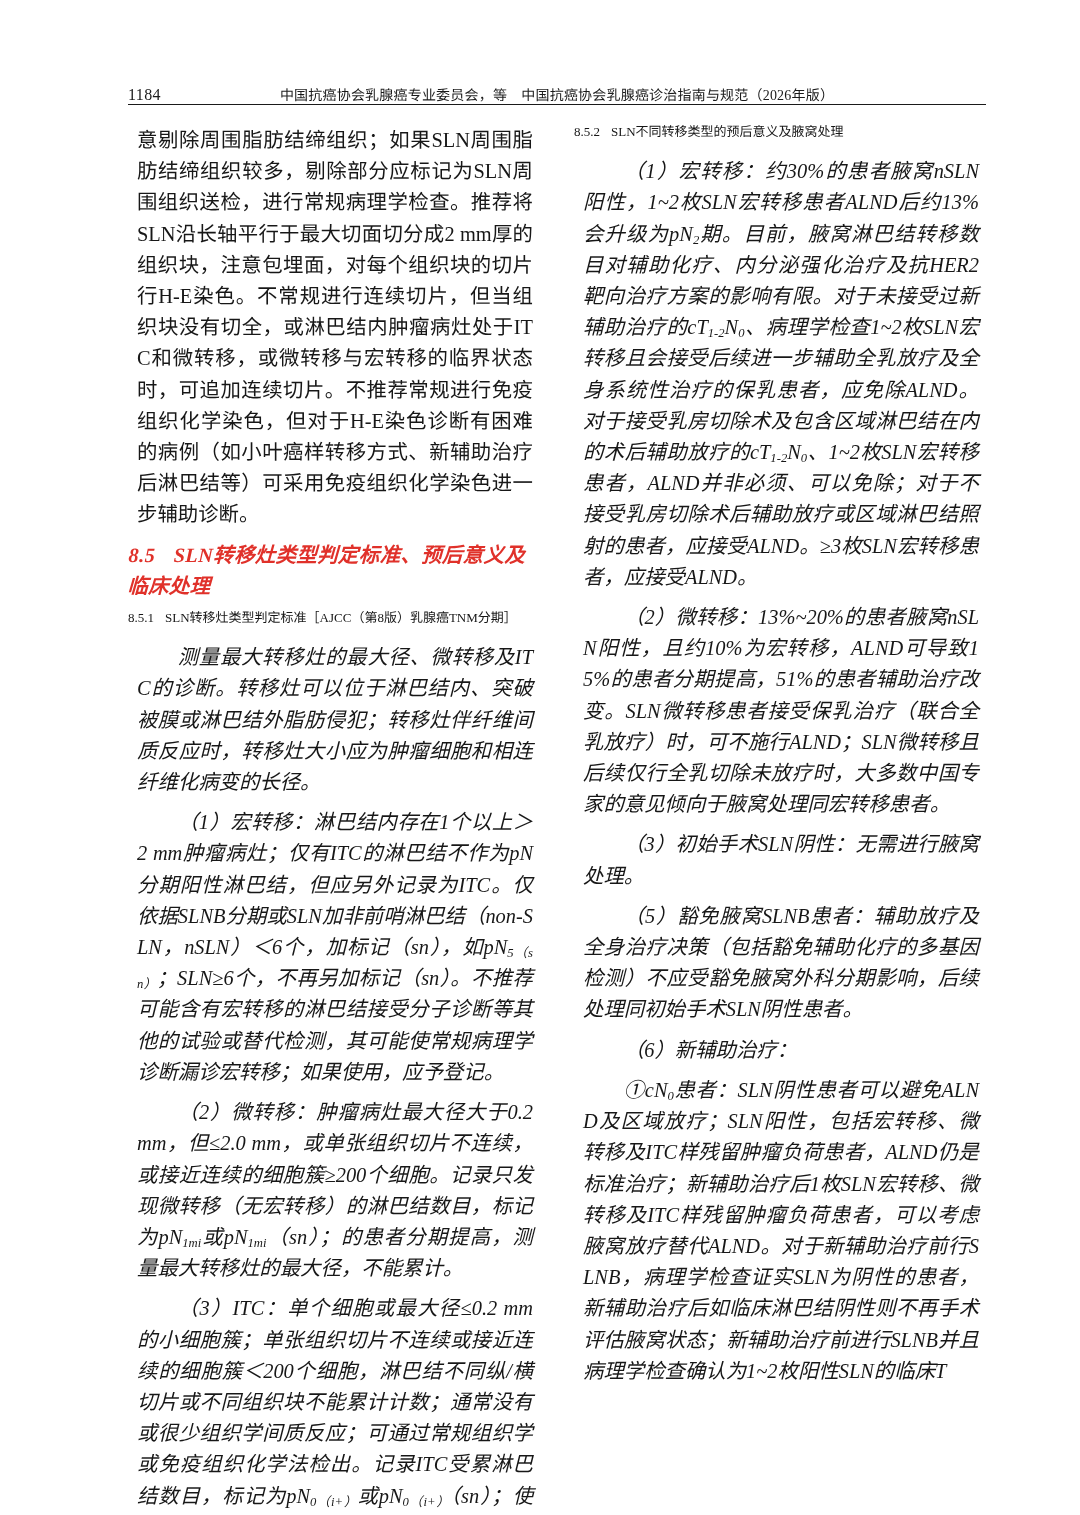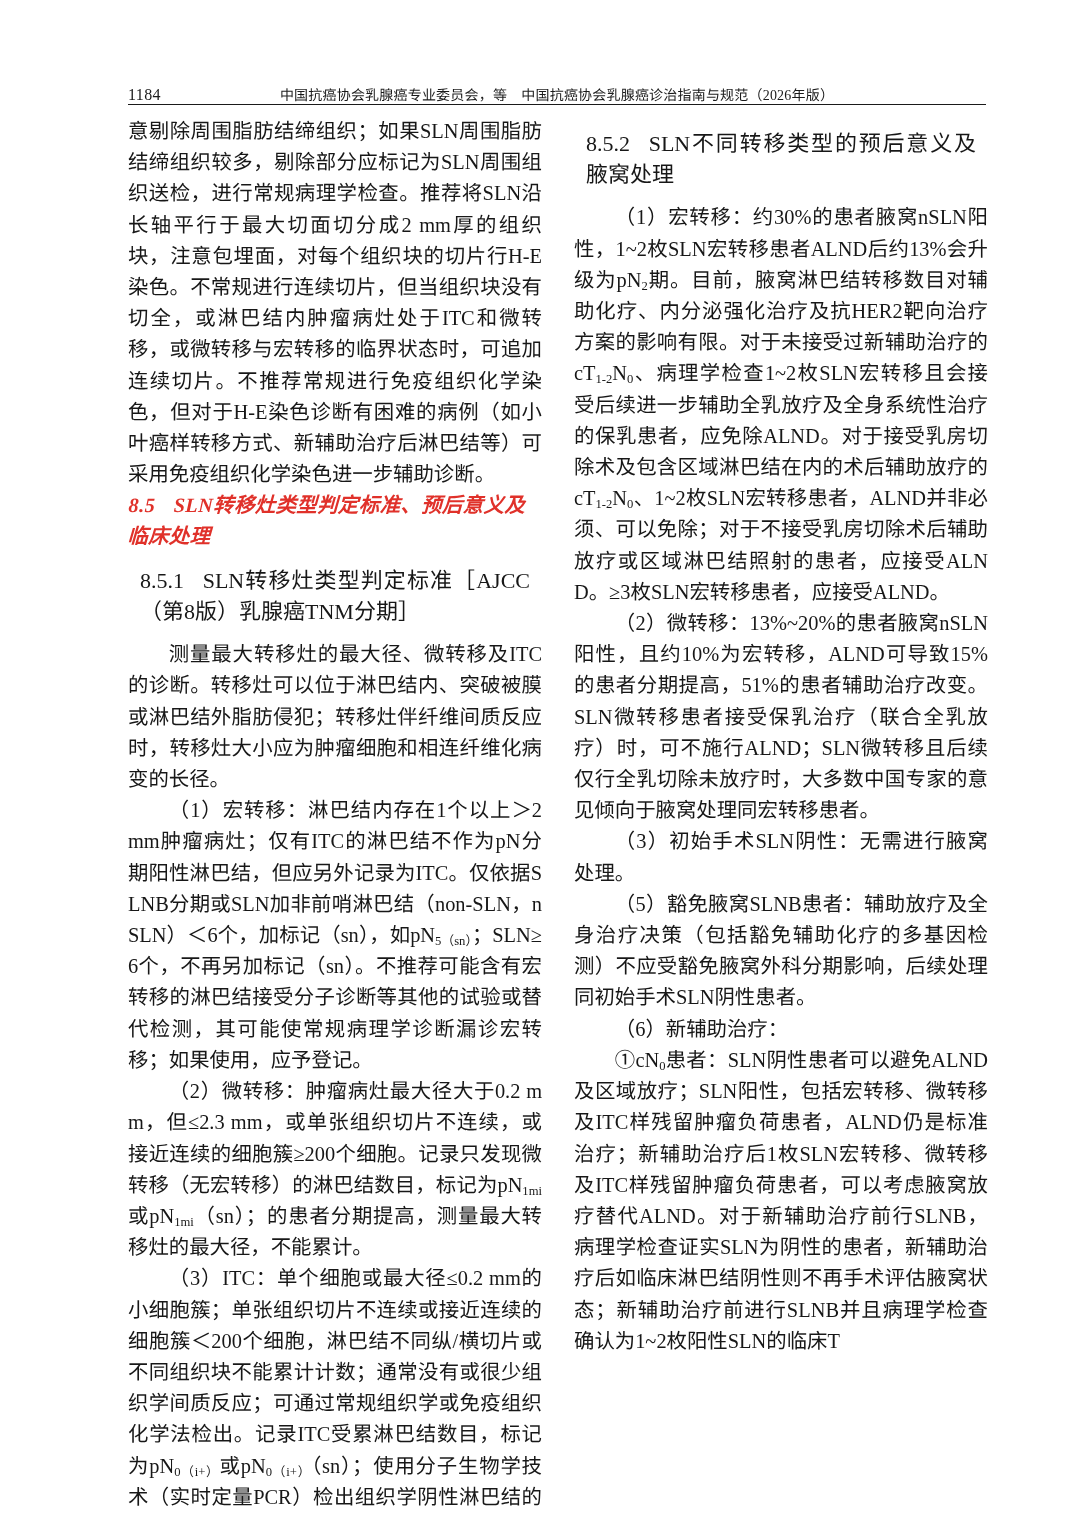--- a/index.html
+++ b/index.html
@@ -74,49 +74,49 @@
   .col {
     position: absolute;
     top: 0;
     width: 414px;
     height: 1320px;
   }
   .col-left  { left: 0; }
   .col-right { left: 446px; }
 
   p {
-    margin: 0;
+    margin: 9px;
     font-size: 20.4px;
     line-height: 31.2px;
     text-align: justify;
     text-justify: inter-ideograph;
     letter-spacing: 0;
     word-break: break-all;
   }
-  p.ind { text-indent: 2em; }
+  p.ind { text-indent: 2em; font-style: italic; }
   p.noind { text-indent: 0; }
 
   
   .h-red {
     margin: 0;
     font-size: 20.4px;
     line-height: 31.2px;
     color: #e0312a;
     font-weight: bold;
     font-style: italic;
     letter-spacing: 0.4px;
     text-align: left;
     transform: skewX(-2deg);
     transform-origin: left center;
   }
   .h-red .num { margin-right: 0.9em; }
 
   .h-sub {
-    margin: 12px;
-    font-size: 22px;
+    margin: 0;
+    font-size: 13px;
     line-height: 31.2px;
     text-align: justify;
     text-indent: 0;
     word-break: break-all;
   }
   .h-sub .num { margin-right: 0.85em; }
 
   sub {
     font-size: 0.62em;
     line-height: 0;
@@ -146,21 +146,21 @@
       </div>
 
       <div class="h-sub">
         <span class="num lat">8.5.1</span><span>SLN转移灶类型判定标准［AJCC（第8版）乳腺癌TNM分期］</span>
       </div>
 
       <p class="ind">测量最大转移灶的最大径、微转移及ITC的诊断。转移灶可以位于淋巴结内、突破被膜或淋巴结外脂肪侵犯；转移灶伴纤维间质反应时，转移灶大小应为肿瘤细胞和相连纤维化病变的长径。</p>
 
       <p class="ind"><span>（1）宏转移：</span><span>淋巴结内存在1个以上＞2 mm肿瘤病灶；仅有ITC的淋巴结不作为pN分期阳性淋巴结，但应另外记录为ITC。仅依据SLNB分期或SLN加非前哨淋巴结（non-SLN，nSLN）＜6个，加标记（sn），如pN</span><sub>5（sn）</sub><span>；SLN≥6个，不再另加标记（sn）。不推荐可能含有宏转移的淋巴结接受分子诊断等其他的试验或替代检测，其可能使常规病理学诊断漏诊宏转移；如果使用，应予登记。</span></p>
 
-      <p class="ind"><span>（2）微转移：</span><span>肿瘤病灶最大径大于0.2 mm，但≤2.3 mm，或单张组织切片不连续，或接近连续的细胞簇≥200个细胞。记录只发现微转移（无宏转移）的淋巴结数目，标记为pN</span><sub>1mi</sub><span>或pN</span><sub>1mi</sub><span>（sn）；的患者分期提高，测量最大转移灶的最大径，不能累计。</span></p>
+      <p class="ind"><span>（2）微转移：</span><span>肿瘤病灶最大径大于0.2 mm，但≤2.0 mm，或单张组织切片不连续，或接近连续的细胞簇≥200个细胞。记录只发现微转移（无宏转移）的淋巴结数目，标记为pN</span><sub>1mi</sub><span>或pN</span><sub>1mi</sub><span>（sn）；的患者分期提高，测量最大转移灶的最大径，不能累计。</span></p>
 
       <p class="ind"><span>（3）ITC：</span><span>单个细胞或最大径≤0.2 mm的小细胞簇；单张组织切片不连续或接近连续的细胞簇＜200个细胞，淋巴结不同纵/横切片或不同组织块不能累计计数；通常没有或很少组织学间质反应；可通过常规组织学或免疫组织化学法检出。记录ITC受累淋巴结数目，标记为pN</span><sub>0（i+）</sub><span>或pN</span><sub>0（i+）</sub><span>（sn）；使用分子生物学技术（实时定量PCR）检出组织学阴性淋巴结的微小转移灶，标记为pN</span><sub>0（mol+）</sub><span>。</span></p>
 
     </div>
 
     <div class="col col-right">
 
       <div class="h-sub">
         <span class="num lat">8.5.2</span><span>SLN不同转移类型的预后意义及腋窝处理</span>
       </div>

